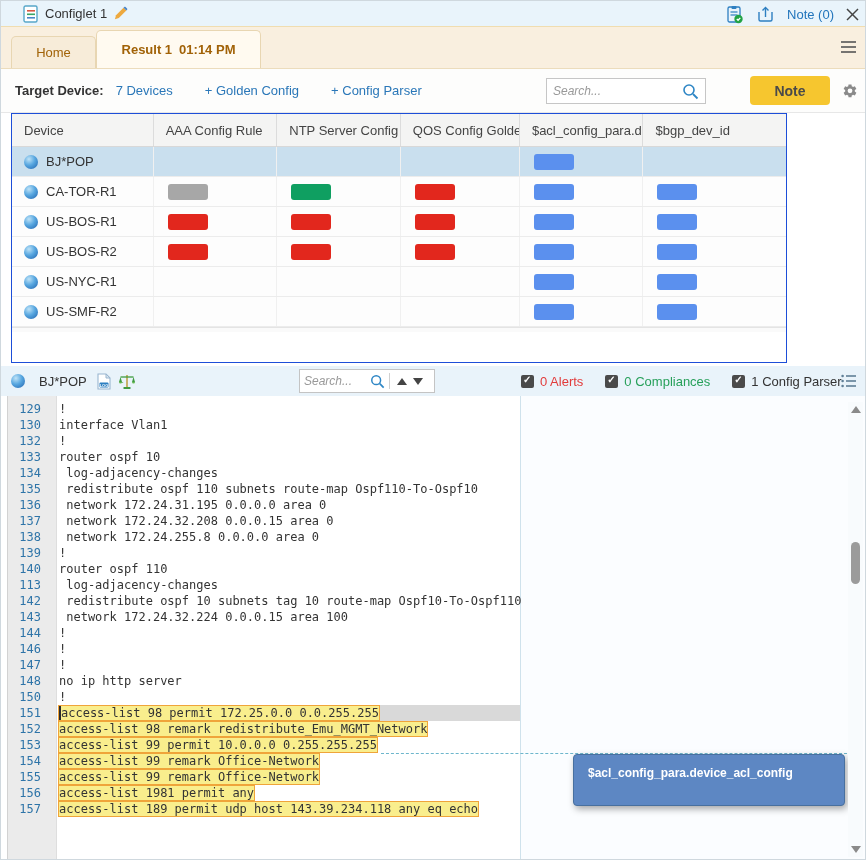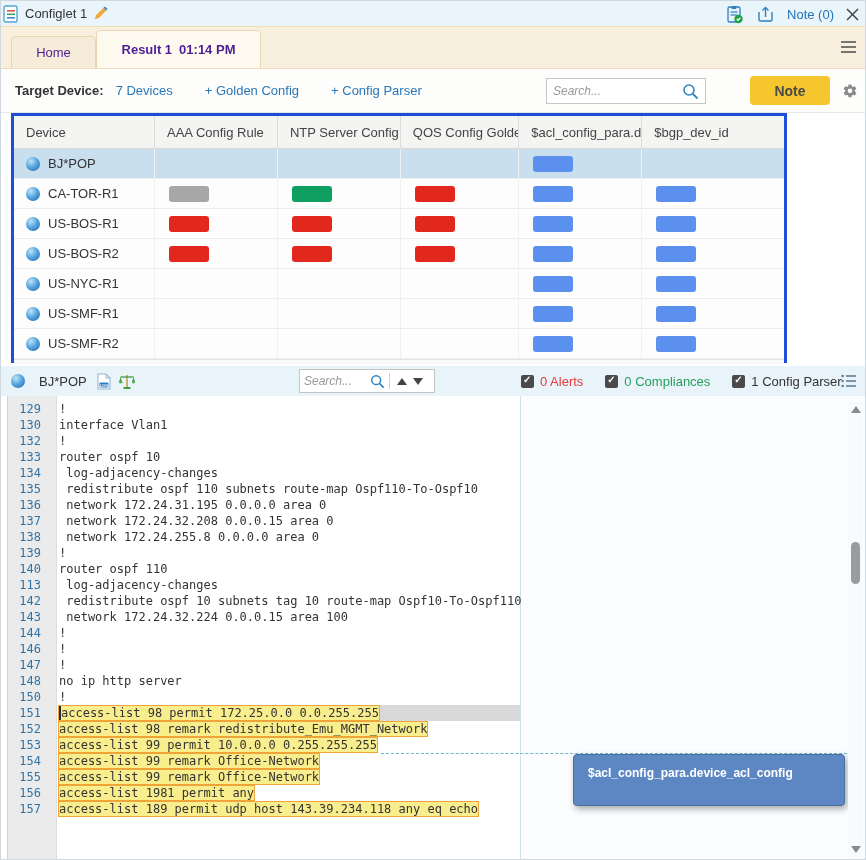--- a/index.html
+++ b/index.html
@@ -1,32 +1,32 @@
 <!DOCTYPE html>
 <html><head>
 <meta charset="utf-8">
 <style>
   * { margin:0; padding:0; box-sizing:border-box; }
   body { font-family:"Liberation Sans", sans-serif; background:#fff; }
   .app { position:relative; width:866px; height:860px; background:#fff; overflow:hidden; border:1px solid #cfd8de; }
 
   
   .titlebar { position:absolute; top:0; left:0; width:866px; height:26px; background:#e9f4fb;
-    border-bottom:1px solid #f0ddb0; display:flex; align-items:center; padding:0 2px;text-align:right; }
+    border-bottom:1px solid #f0ddb0; display:flex; align-items:center; padding:0 22px;text-align:right; }
   .titlebar .ttl { font-size:13px; color:#333; margin:0 6px 0 6px; }
   .tright { position:absolute; right:8px; top:0; height:26px; display:flex; align-items:center; gap:12px; }
   .notelink { color:#2275bc; font-size:13px; text-decoration:none; cursor:pointer; }
   .icnbtn { display:flex; align-items:center; cursor:pointer; }
 
   
   .tabbar { position:absolute; top:26px; left:0; width:866px; height:42px; background:#f9efdf;
     border-bottom:1px solid #ecdcbc; }
   .tab { position:absolute; bottom:0; border:1px solid #e8d6b2; border-bottom:none;
     border-radius:5px 5px 0 0; display:flex; align-items:center; justify-content:center;
-    font-size:13px; color:#4c1d95; cursor:pointer; }
+    font-size:13px; color:#a16207; cursor:pointer; }
   .tab.home { left:10px; width:85px; height:32px; background:#f7ecd9; }
   .tab.active { left:95px; width:165px; height:38px; background:#fffaf0; font-weight:bold; gap:7px; }
   .tab-menu { position:absolute; right:10px; bottom:10px; cursor:pointer; }
 
   
   .toolbar { position:absolute; top:68px; left:0; width:866px; height:44px; background:#fdfdfc;
     border-bottom:1px solid #e7e7e7; display:flex; align-items:center; padding-left:14px; }
   .td-label { font-size:13px; font-weight:bold; color:#333; }
   .bluelink { font-size:13px; color:#2a77b8; text-decoration:none; cursor:pointer; }
   .toolbar .bluelink { margin-left:12px; }
@@ -34,21 +34,21 @@
   .searchbox { position:absolute; right:161px; top:9px; width:160px; height:26px; background:#fff;
     border:1px solid #c6c6c6; display:flex; align-items:center; padding:0 6px; }
   .searchbox input { border:none; outline:none; flex:1; font-size:12px; font-family:"Liberation Sans",sans-serif; min-width:0; }
   input::placeholder { font-style:italic; color:#999; }
   .buildbtn { position:absolute; right:37px; top:7px; width:80px; height:29px; background:#f6c62f;
     border:none; border-radius:4px; font-size:14px; color:#4a4a4a; font-weight:bold; cursor:pointer; font-family:"Liberation Sans",sans-serif; }
   .gear { position:absolute; right:8px; top:13px; cursor:pointer; }
 
   
   .tablewrap { position:absolute; top:112px; left:10px; width:776px; height:250px;
-    border:3px solid #1d4ed8; background:#fff; }
+    border:1px solid #1d4ed8; background:#fff; }
   .thead { display:flex; height:33px; background:#f4f4f3; border-bottom:1px solid #d8d8d8; }
   .th { font-size:13px; color:#444; display:flex; align-items:center; padding-left:12px;
     border-right:1px solid #dcdcdc; overflow:hidden; white-space:nowrap; }
   .th:last-child { border-right:none; }
   .tr { display:flex; height:30px; border-bottom:1px solid #ececec; background:#fdfdfd; cursor:pointer; }
   .tr.sel { background:#c9dfee; }
   .td { display:flex; align-items:center; padding-left:12px; border-right:1px solid #f0f0f0;
     font-size:13px; color:#333; overflow:hidden; white-space:nowrap; }
   .td:last-child { border-right:none; }
   .bar { width:40px; height:16px; border-radius:3px; margin-left:2px; }
@@ -284,35 +284,20 @@
           <div class="td" style="width: 135px;">
             <span class="bar" style="background: rgb(91, 144, 238);"></span>
           </div>
           <div class="td" style="width: 156px;">
             <span class="bar" style="background: rgb(91, 144, 238);"></span>
           </div>
         </div>
         <div class="tr">
           <div class="td" style="width: 155px;">
             <span class="sphere"></span>
-            <span>US-SMF-R1</span>
-          </div>
-          <div class="td" style="width: 135px;"></div>
-          <div class="td" style="width: 135px;"></div>
-          <div class="td" style="width: 130px;"></div>
-          <div class="td" style="width: 135px;">
-            <span class="bar" style="background: rgb(91, 144, 238);"></span>
-          </div>
-          <div class="td" style="width: 156px;">
-            <span class="bar" style="background: rgb(91, 144, 238);"></span>
-          </div>
-        </div>
-        <div class="tr">
-          <div class="td" style="width: 155px;">
-            <span class="sphere"></span>
             <span>US-SMF-R2</span>
           </div>
           <div class="td" style="width: 135px;"></div>
           <div class="td" style="width: 135px;"></div>
           <div class="td" style="width: 130px;"></div>
           <div class="td" style="width: 135px;">
             <span class="bar" style="background: rgb(91, 144, 238);"></span>
           </div>
           <div class="td" style="width: 156px;">
             <span class="bar" style="background: rgb(91, 144, 238);"></span>

